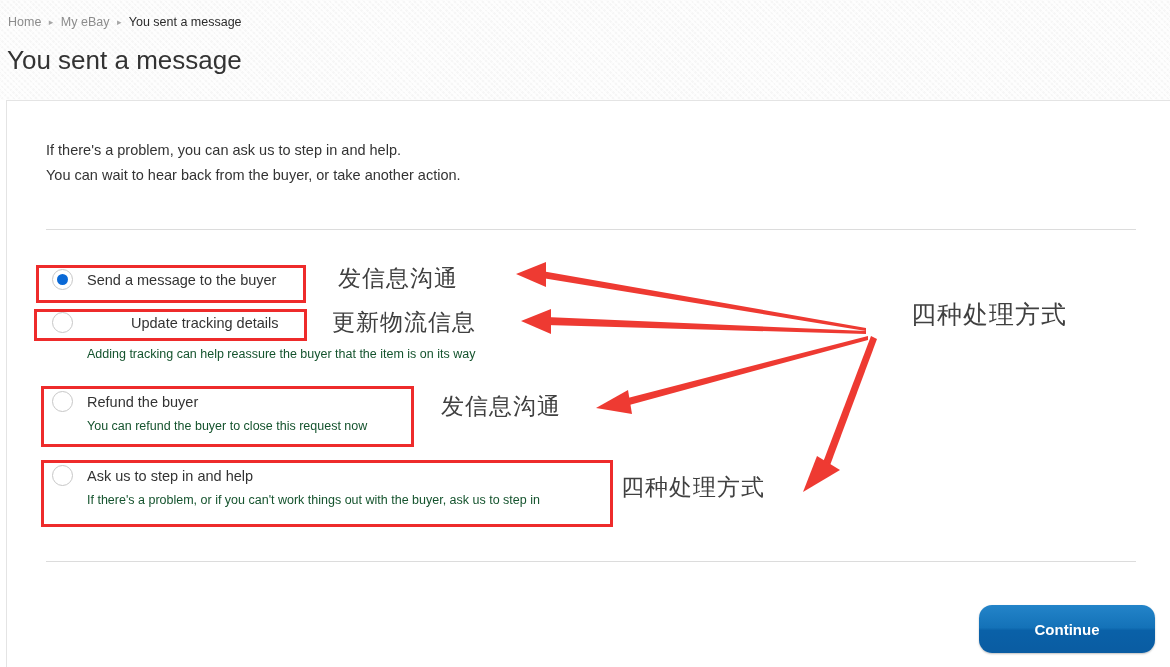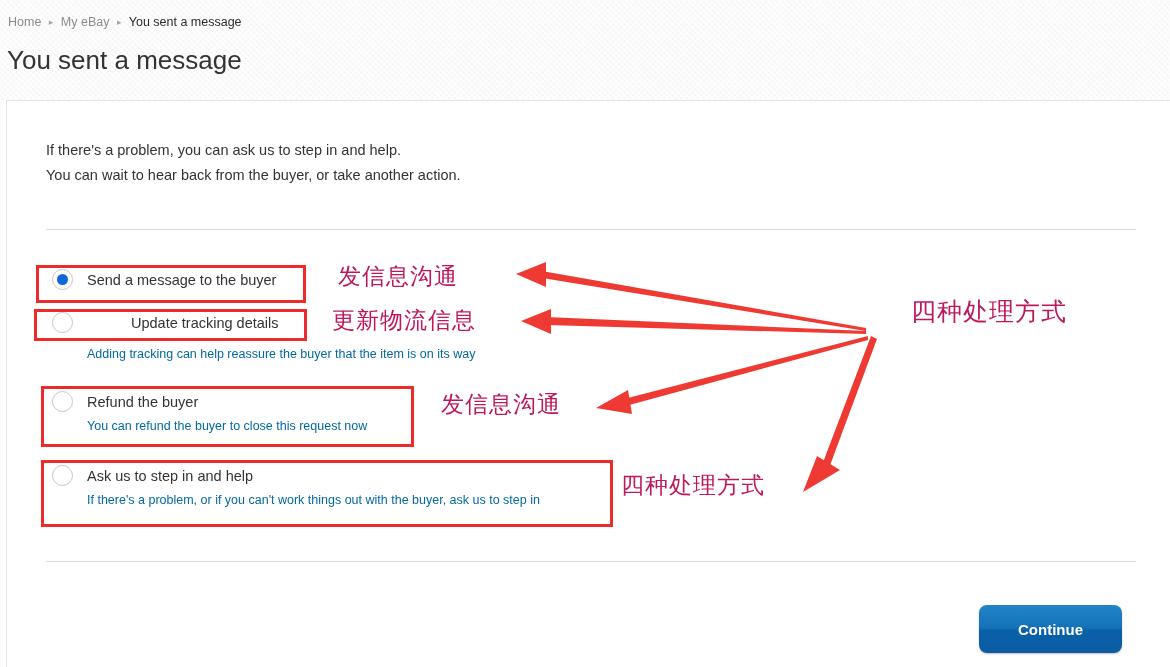--- a/index.html
+++ b/index.html
@@ -119,60 +119,60 @@
   .option-label {
     font-size: 14.5px;
     color: #333333;
     white-space: nowrap;
     margin-left: 14px;
   }
 
   .option-sub {
     position: absolute;
     font-size: 12.5px;
-    color: #0369a1;
+    color: #14532d;
     white-space: nowrap;
   }
 
   
   .hl-box {
     position: absolute;
     border: 3px solid #ee2b2b;
     background: transparent;
     pointer-events: none;
   }
 
   
   #continue-button {
     position: absolute;
     left: 979px; top: 605px;
-    width: 143px; height: 48px;
+    width: 176px; height: 48px;
     border: none;
-    border-radius: 8px;
+    border-radius: 13px;
     color: #ffffff;
     font-size: 15px;
     font-weight: bold;
     font-family: "Liberation Sans", "DejaVu Sans", sans-serif;
     cursor: pointer;
     background: linear-gradient(to bottom, #1f7ec4 0%, #1濃 0%, #166fb5 48%, #0b63ab 52%, #0a5fa6 100%);
     background: linear-gradient(to bottom, #2384c9 0%, #1472b8 47%, #0a61a8 53%, #0a5ca2 100%);
     box-shadow: 0 1px 2px rgba(0,0,0,.25);
   }
 
   
   #annotations {
     position: absolute;
     left: 0; top: 0;
     width: 1170px; height: 667px;
     pointer-events: none;
   }
   .cn-note {
     position: absolute;
-    color: #be185d;
-    font-family: Liberation Mono, monospace;
+    color: #404040;
+    font-family: Liberation Sans, sans-serif;
     font-size: 23px;
     line-height: 28px;
     white-space: nowrap;
     letter-spacing: 1px;
   }
 </style>
 </head>
 <body>
 
 <div id="page">

